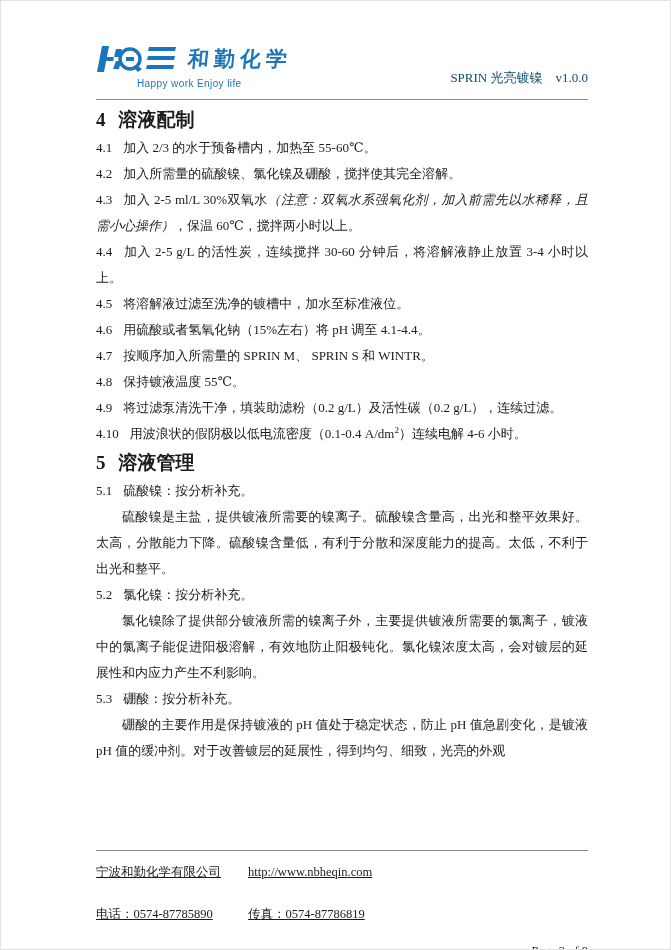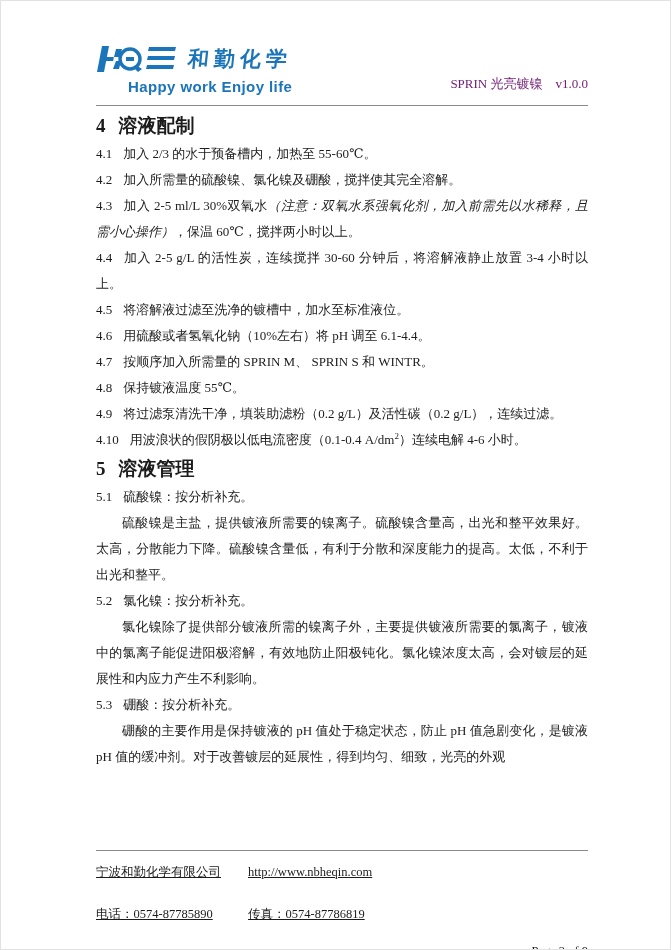--- a/index.html
+++ b/index.html
@@ -13,24 +13,24 @@
   .logo-block{display:flex;flex-direction:column;}
   .logo-top{display:flex;align-items:center;gap:10px;}
   .logo-mark{display:block;}
   .brand-cn{
     font-family:"Liberation Sans","DejaVu Sans",sans-serif;
     font-weight:bold;font-size:21px;color:var(--brand);
     letter-spacing:5px;transform:skewX(-6deg);white-space:nowrap;
   }
   .tagline{
     font-family:"Liberation Sans","DejaVu Sans",sans-serif;
-    font-weight:bold;font-size:15px;color:var(--brand);
-    margin:5px 0 0 32px;letter-spacing:.4px;white-space:nowrap;
+    font-weight:normal;font-size:10px;color:var(--brand);
+    margin:5px 0 0 41px;letter-spacing:.4px;white-space:nowrap;
   }
-  .doc-info{font-size:13px;color:#701a75;white-space:nowrap;padding-bottom:2px;}
+  .doc-info{font-size:13px;color:#0c4a6e;white-space:nowrap;padding-bottom:2px;}
   .header-rule{border:0;border-top:1.5px solid #8a8a8a;margin:10px 82px 0 95px;}
   
   .content{margin:7px 82px 0 95px;}
   .sec-heading{font-weight:bold;font-size:19px;line-height:26px;margin:3px 0 2px;}
   .h-num{margin-right:13px;}
   .blk{margin:0;font-size:13px;line-height:26px;text-align:justify;}
   .num{margin-right:11px;}
   .para{text-indent:2em;}
   .note{text-indent:2em;}
   .it{font-style:italic;}
@@ -79,21 +79,21 @@
 
   <hr class="header-rule">
 
   <div class="content">
       <div class="sec-heading"><span class="h-num">4</span><span>溶液配制</span></div>
       <p class="blk item"><span class="num">4.1</span><span>加入 2/3 的水于预备槽内，加热至 55-60℃。</span></p>
       <p class="blk item"><span class="num">4.2</span><span>加入所需量的硫酸镍、氯化镍及硼酸，搅拌使其完全溶解。</span></p>
       <p class="blk item"><span class="num">4.3</span><span>加入 2-5 ml/L 30%双氧水</span><span class="it">（注意：双氧水系强氧化剂，加入前需先以水稀释，且需小心操作）</span><span>，保温 60℃，搅拌两小时以上。</span></p>
       <p class="blk item"><span class="num">4.4</span><span>加入 2-5 g/L 的活性炭，连续搅拌 30-60 分钟后，将溶解液静止放置 3-4 小时以上。</span></p>
       <p class="blk item"><span class="num">4.5</span><span>将溶解液过滤至洗净的镀槽中，加水至标准液位。</span></p>
-      <p class="blk item"><span class="num">4.6</span><span>用硫酸或者氢氧化钠（10%左右）将 pH 调至 6.1-4.4。</span></p>
+      <p class="blk item"><span class="num">4.6</span><span>用硫酸或者氢氧化钠（15%左右）将 pH 调至 4.1-4.4。</span></p>
       <p class="blk item"><span class="num">4.7</span><span>按顺序加入所需量的 SPRIN M、 SPRIN S 和 WINTR。</span></p>
       <p class="blk item"><span class="num">4.8</span><span>保持镀液温度 55℃。</span></p>
       <p class="blk item"><span class="num">4.9</span><span>将过滤泵清洗干净，填装助滤粉（0.2 g/L）及活性碳（0.2 g/L），连续过滤。</span></p>
       <p class="blk item"><span class="num">4.10</span><span>用波浪状的假阴极以低电流密度（0.1-0.4 A/dm</span><sup>2</sup><span>）连续电解 4-6 小时。</span></p>
       <div class="sec-heading"><span class="h-num">5</span><span>溶液管理</span></div>
       <p class="blk item"><span class="num">5.1</span><span>硫酸镍：按分析补充。</span></p>
       <p class="blk para"><span>硫酸镍是主盐，提供镀液所需要的镍离子。硫酸镍含量高，出光和整平效果好。太高，分散能力下降。硫酸镍含量低，有利于分散和深度能力的提高。太低，不利于出光和整平。</span></p>
       <p class="blk item"><span class="num">5.2</span><span>氯化镍：按分析补充。</span></p>
       <p class="blk para"><span>氯化镍除了提供部分镀液所需的镍离子外，主要提供镀液所需要的氯离子，镀液中的氯离子能促进阳极溶解，有效地防止阳极钝化。氯化镍浓度太高，会对镀层的延展性和内应力产生不利影响。</span></p>
       <p class="blk item"><span class="num">5.3</span><span>硼酸：按分析补充。</span></p>

